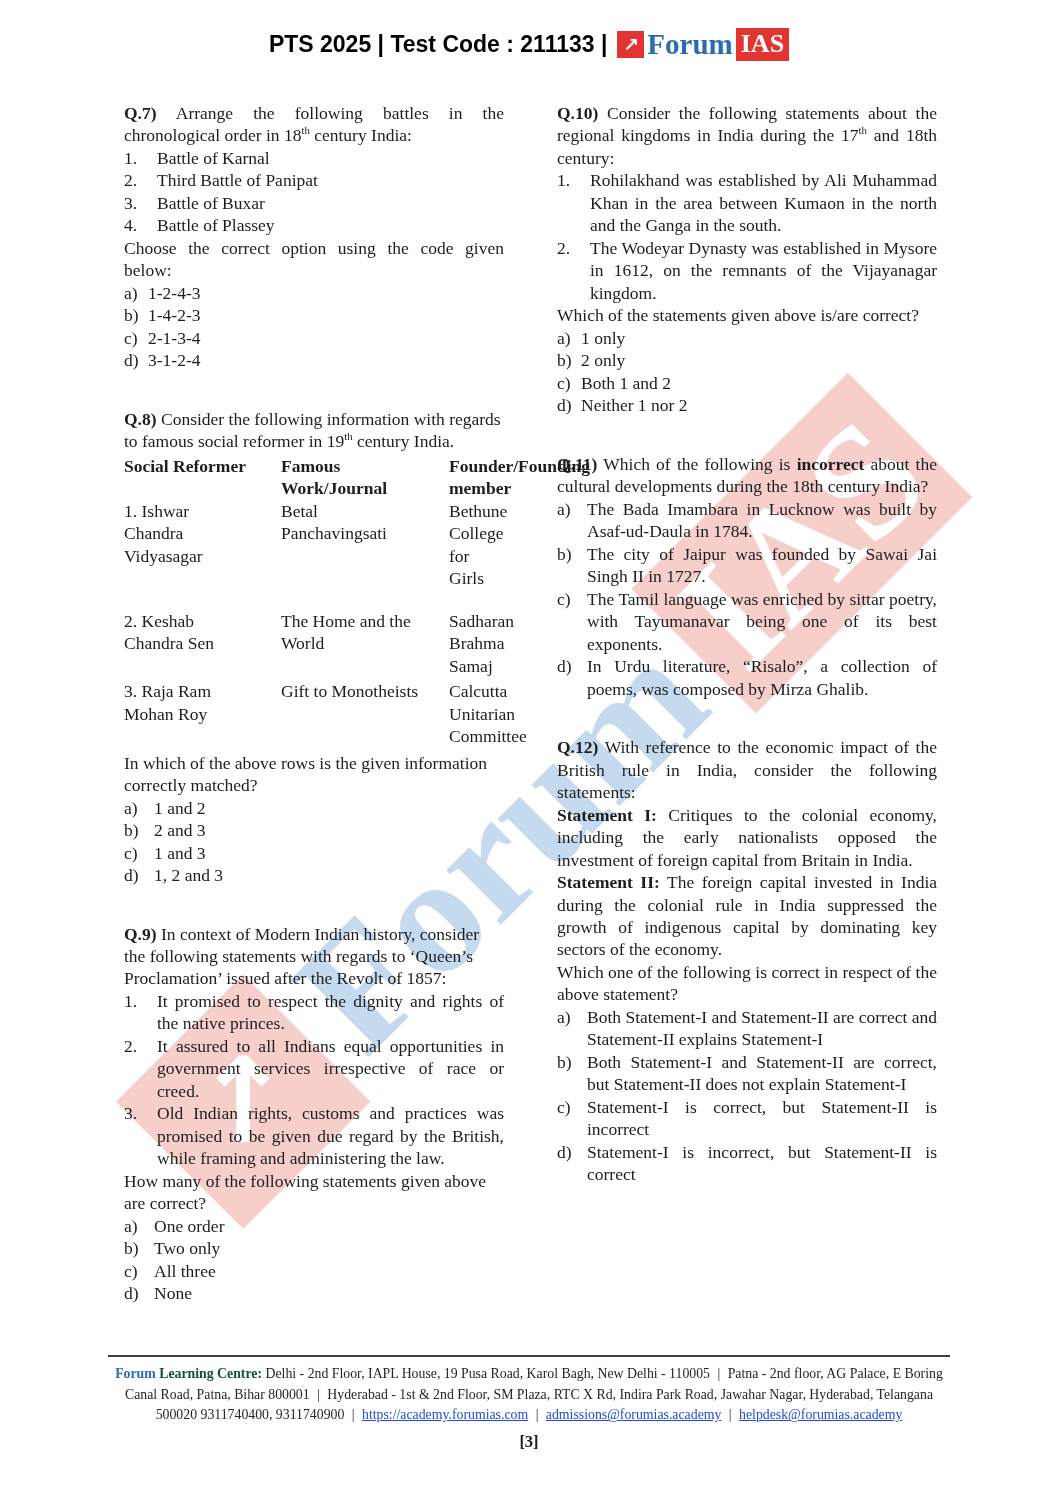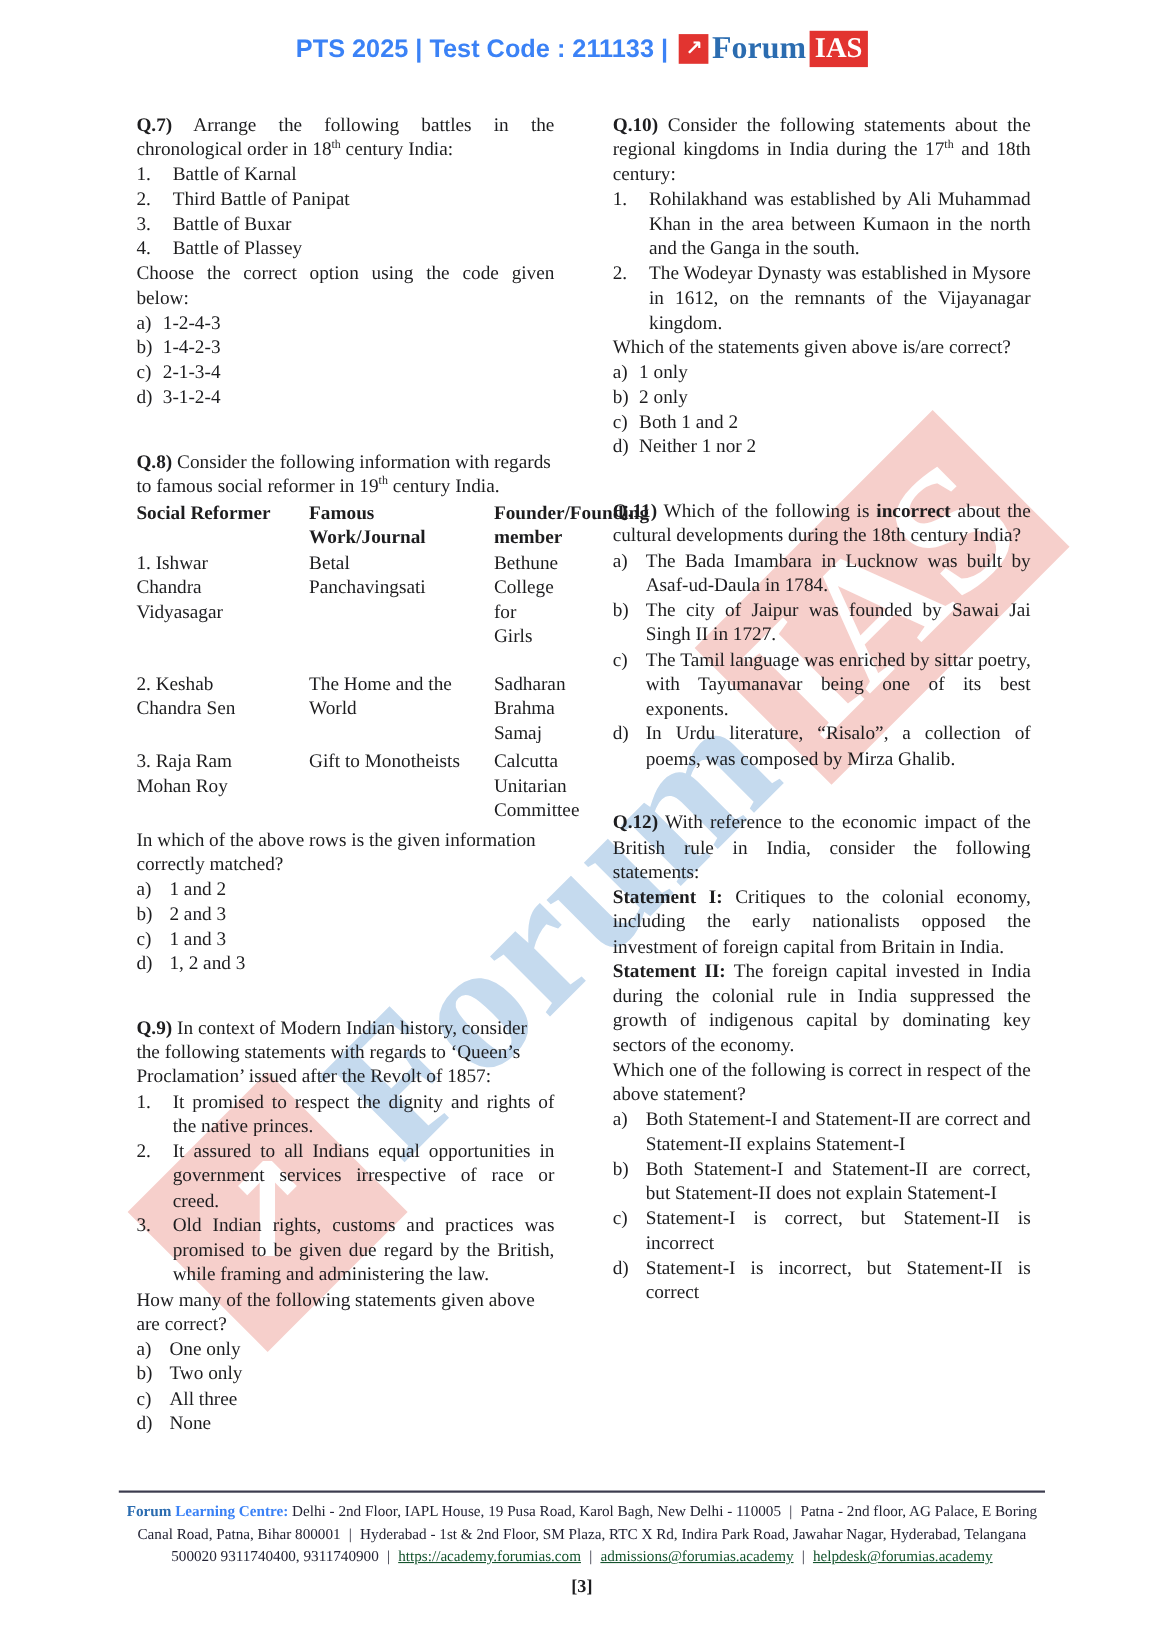--- a/index.html
+++ b/index.html
@@ -1,21 +1,21 @@
 <!DOCTYPE html>
 <html><head>
 <meta charset="utf-8">
 <style>
   html,body{margin:0;padding:0;background:#ffffff;}
   .page{position:relative;width:1058px;height:1497px;background:#ffffff;overflow:hidden;
         font-family:"Liberation Serif",serif;color:#1d1d1f;}
   
   .hdr{position:absolute;top:28px;left:0;right:0;display:flex;justify-content:center;
        align-items:center;gap:10px;z-index:2;}
-  .hdr-title{font-family:"Liberation Sans",sans-serif;font-weight:bold;font-size:23px;color:#3b82f6;}
+  .hdr-title{font-family:"Liberation Sans",sans-serif;font-weight:bold;font-size:23px;color:#000000;}
   .logo{display:flex;align-items:center;gap:3px;}
   .logo-arrowbox{width:27px;height:27px;background:#e23430;display:flex;align-items:center;
        justify-content:center;}
   .logo-arrowbox span{color:#fff;font-family:"DejaVu Sans",sans-serif;font-weight:bold;font-size:19px;line-height:1;}
   .logo-forum{color:#2b6cb0;font-family:"Liberation Serif",serif;font-weight:bold;font-size:29px;line-height:1;}
   .logo-iasbox{background:#e23430;color:#ffffff;font-family:"Liberation Serif",serif;font-weight:bold;
        font-size:26px;line-height:1;padding:3px 5px 4px 5px;}
   
   .wm{position:absolute;left:545px;top:800px;transform:translate(-50%,-50%) rotate(-45deg);
       display:flex;align-items:center;gap:26px;z-index:0;pointer-events:none;}
@@ -47,22 +47,22 @@
   .trow .c2{flex:0 0 138px;padding-right:6px;}
   .trow .c3{flex:1;}
   .tc{overflow-wrap:break-word;}
   .thead{font-weight:bold;}
   .trow-gap{margin-bottom:20px;}
   .trow-gap-sm{margin-bottom:3px;}
   
   .ftr{position:absolute;left:108px;width:842px;top:1355px;border-top:2.5px solid #3c3c4e;
        padding-top:7px;text-align:center;font-size:13.8px;line-height:1.5;color:#232334;z-index:2;}
   .ftr .brand-forum{color:#2b6cb0;font-weight:bold;}
-  .ftr .brand-centre{color:#3b82f6;font-weight:bold;}
-  .ftr a{color:#14532d;text-decoration:underline;cursor:pointer;}
+  .ftr .brand-centre{color:#14532d;font-weight:bold;}
+  .ftr a{color:#1d4ed8;text-decoration:underline;cursor:pointer;}
   .sep{padding:0 4px;}
   .pagenum{position:absolute;top:1432px;left:0;right:0;text-align:center;font-weight:bold;
        font-size:16.5px;z-index:2;}
 </style>
 </head>
 <body>
 
 <div class="page">
 
   <div class="wm">
@@ -176,21 +176,21 @@
         <span class="n">2.</span>
         <span class="t j">It assured to all Indians equal opportunities in government services irrespective of race or creed.</span>
       </div>
       <div class="item">
         <span class="n">3.</span>
         <span class="t j">Old Indian rights, customs and practices was promised to be given due regard by the British, while framing and administering the law.</span>
       </div>
       <p class="para">How many of the following statements given above are correct?</p>
       <div class="opt">
         <span class="k">a)</span>
-        <span class="t">One only</span>
+        <span class="t">One order</span>
       </div>
       <div class="opt">
         <span class="k">b)</span>
         <span class="t">Two only</span>
       </div>
       <div class="opt">
         <span class="k">c)</span>
         <span class="t">All three</span>
       </div>
       <div class="opt">

